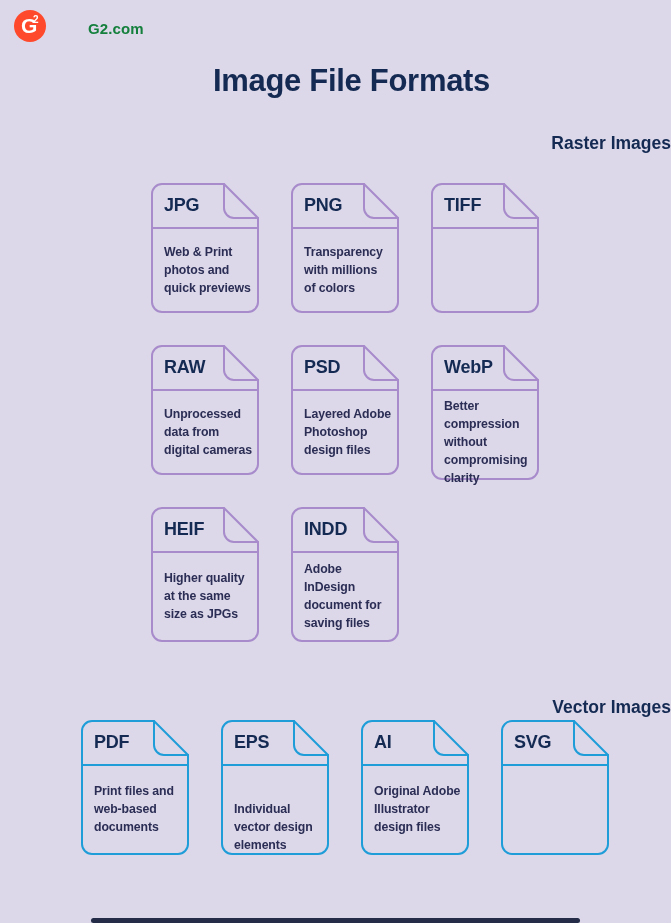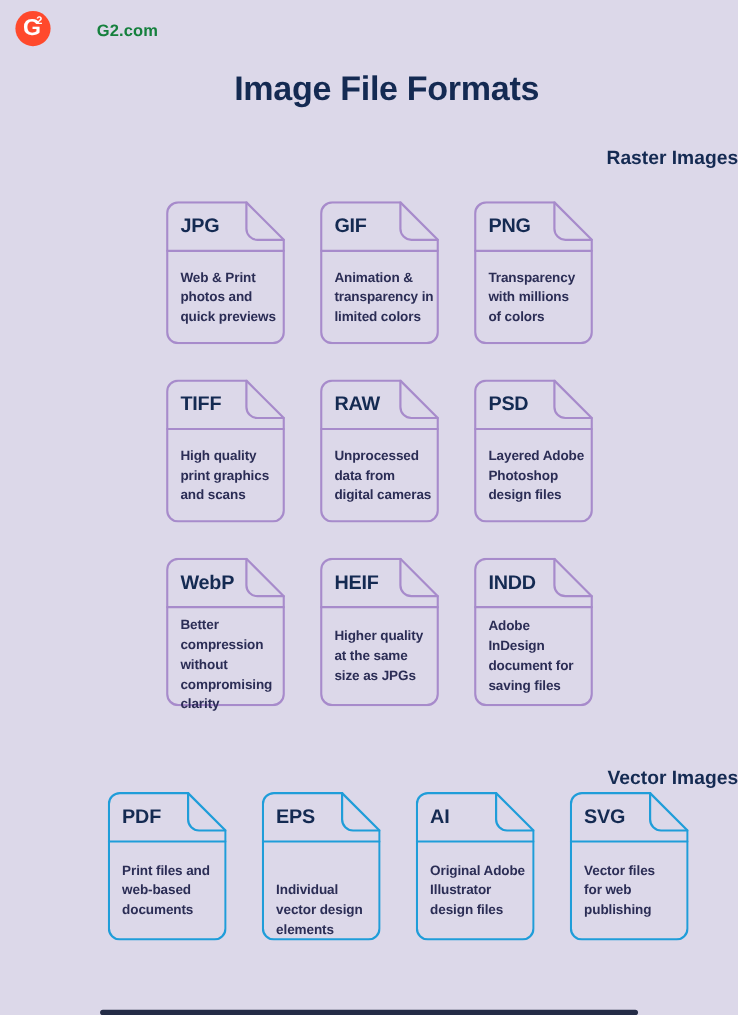--- a/index.html
+++ b/index.html
@@ -46,21 +46,21 @@
   
   .grid{
     position:absolute;display:grid;grid-column-gap:22px;grid-row-gap:27.5px;gap:32px;
   }
   .grid-raster{
     left:151px;top:183px;
     grid-template-columns:108px 108px 108px;
     grid-template-rows:130px 130px 135px;
   }
   .grid-vector{
-    left:98px;top:720px;
+    left:81px;top:720px;
     grid-template-columns:108px 108px 108px 108px;
     grid-template-rows:135px;
   }
   
   .card{position:relative;width:108px;}
   .card.purple{color:#a78bcb;}
   .card.blue{color:#1f9dd9;}
   .shape{position:absolute;left:0;top:0;display:block;}
   .card-title{
     position:absolute;left:13px;top:0;height:45px;right:4px;
@@ -118,48 +118,36 @@
     <div class="card purple" style="height:130px">
       <svg class="shape" width="108" height="130">
           <use href="#file130"></use>
         </svg>
       <div class="card-title">JPG</div>
       <div class="card-desc">Web &amp; Print
 photos and
 quick previews</div>
     </div>
 
-    <div class="card purple" style="height:130px">
-      <svg class="shape" width="108" height="130">
-          <use href="#file130"></use>
-        </svg>
-      <div class="card-title">GIF</div>
-      <div class="card-desc">Animation &amp;
-transparency in
-limited colors</div>
-    </div>
 
     <div class="card purple" style="height:130px">
       <svg class="shape" width="108" height="130">
           <use href="#file130"></use>
         </svg>
       <div class="card-title">PNG</div>
       <div class="card-desc">Transparency
 with millions
 of colors</div>
     </div>
 
     <div class="card purple" style="height:130px">
       <svg class="shape" width="108" height="130">
           <use href="#file130"></use>
         </svg>
       <div class="card-title">TIFF</div>
-      <div class="card-desc">High quality
-print graphics
-and scans</div>
     </div>
 
     <div class="card purple" style="height:130px">
       <svg class="shape" width="108" height="130">
           <use href="#file130"></use>
         </svg>
       <div class="card-title">RAW</div>
       <div class="card-desc">Unprocessed
 data from
 digital cameras</div>
@@ -241,22 +229,19 @@
       <div class="card-desc">Original Adobe
 Illustrator
 design files</div>
     </div>
 
     <div class="card blue" style="height:135px">
       <svg class="shape" width="108" height="135">
           <use href="#file135"></use>
         </svg>
       <div class="card-title">SVG</div>
-      <div class="card-desc">Vector files
-for web
-publishing</div>
     </div>
 
   </div>
 
   <div class="bottom-bar"></div>
 
 </div>
 
 </body></html>

